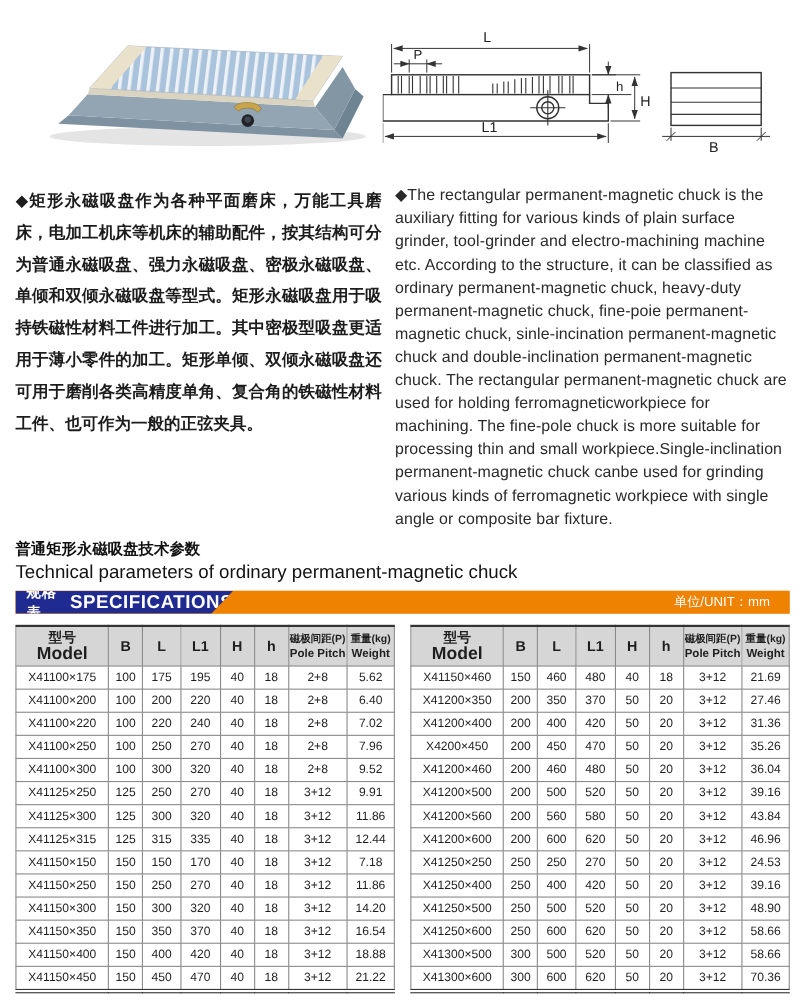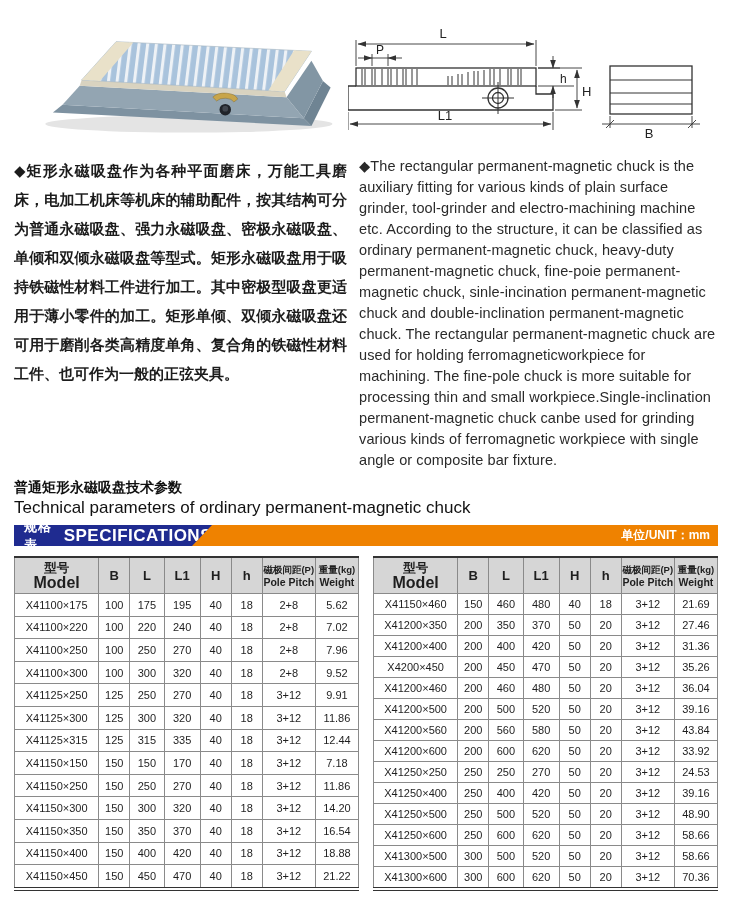--- a/index.html
+++ b/index.html
@@ -10,21 +10,21 @@
     color:#222;
   }
   .page { padding:12px 12px 6px 14px; }
 
   
   .top-row { display:flex; align-items:flex-start; margin-top:4px; height:128px; }
   .photo-wrap { width:330px; padding-left:14px; }
   .drawing-wrap { width:370px; margin-left:4px; }
 
   
-  .desc-row { display:flex; margin-top:12px; gap:12px; }
+  .desc-row { display:flex; margin-top:24px; gap:12px; }
   .desc-zh {
     width:334px; font-size:15px; font-weight:bold; color:#1c1c1c;
     line-height:29px; text-align:justify;
   }
   .desc-en {
     width:360px; font-size:14.5px; color:#2a2a2a; line-height:21px;
     letter-spacing:.1px;
   }
 
   
@@ -38,21 +38,21 @@
     display:flex; align-items:center; justify-content:flex-end;
   }
   .spec-badge {
     position:absolute; left:0; top:0; height:21px; width:198px;
     background:#1F2B90;
     clip-path:polygon(0 0, 198px 0, 178px 21px, 0 21px);
     display:flex; align-items:center; padding-left:10px;
   }
   .spec-badge .zh { color:#fff; font-weight:bold; font-size:13px; letter-spacing:1px; }
   .spec-badge .en { color:#fff; font-weight:bold; font-size:17px; margin-left:10px; letter-spacing:.5px; }
-  .spec-unit { color:#fff; font-weight:bold; font-size:12px; padding-right:8px; }
+  .spec-unit { color:#fff; font-weight:normal; font-size:12px; padding-right:18px; }
 
   
   .tables-row { display:flex; gap:14px; margin-top:10px; }
   table.spec {
     flex:1; border-collapse:collapse; table-layout:fixed;
     border:1px solid #444; border-top:2px solid #333;
     border-bottom:4px double #333;
     font-size:11px;
     padding-left:20px;
   }
@@ -243,20 +243,30 @@
             <td>X41100×175</td>
             <td>100</td>
             <td>175</td>
             <td>195</td>
             <td>40</td>
             <td>18</td>
             <td>2+8</td>
             <td>5.62</td>
           </tr>
           <tr>
+            <td>X41100×200</td>
+            <td>100</td>
+            <td>200</td>
+            <td>220</td>
+            <td>40</td>
+            <td>18</td>
+            <td>2+8</td>
+            <td>6.40</td>
+          </tr>
+          <tr>
             <td>X41100×220</td>
             <td>100</td>
             <td>220</td>
             <td>240</td>
             <td>40</td>
             <td>18</td>
             <td>2+8</td>
             <td>7.02</td>
           </tr>
           <tr>
@@ -476,21 +486,21 @@
             <td>43.84</td>
           </tr>
           <tr>
             <td>X41200×600</td>
             <td>200</td>
             <td>600</td>
             <td>620</td>
             <td>50</td>
             <td>20</td>
             <td>3+12</td>
-            <td>33.92</td>
+            <td>46.96</td>
           </tr>
           <tr>
             <td>X41250×250</td>
             <td>250</td>
             <td>250</td>
             <td>270</td>
             <td>50</td>
             <td>20</td>
             <td>3+12</td>
             <td>24.53</td>

